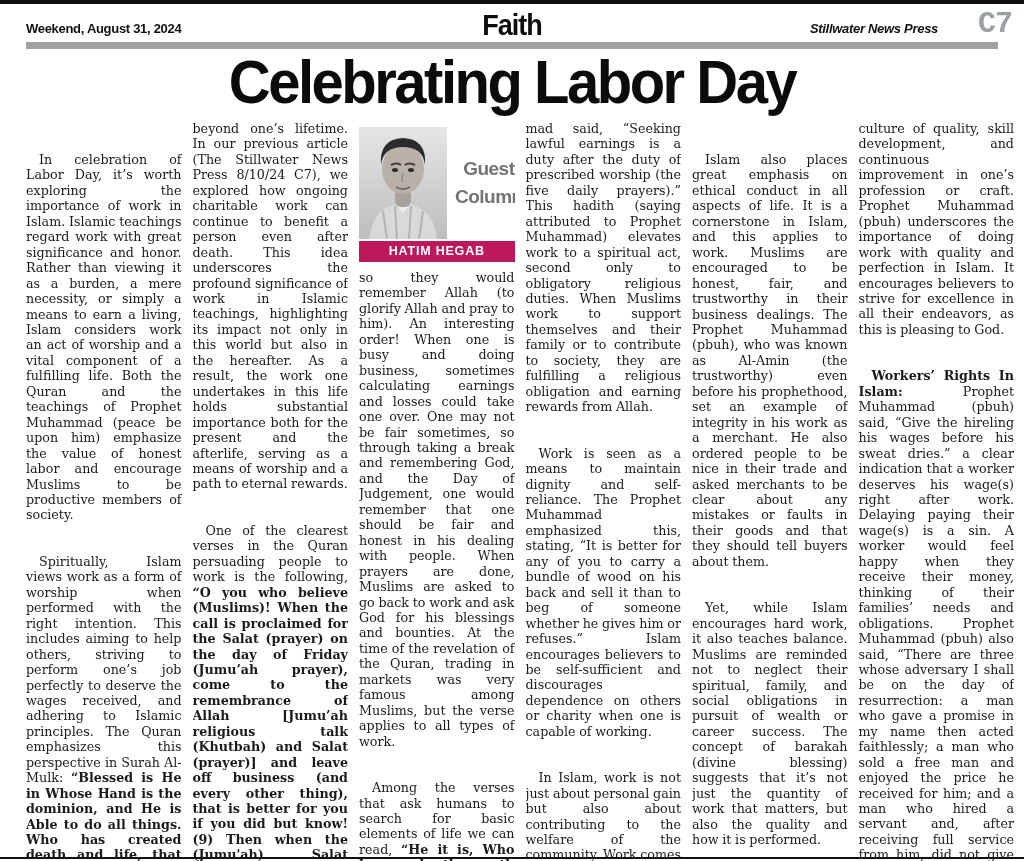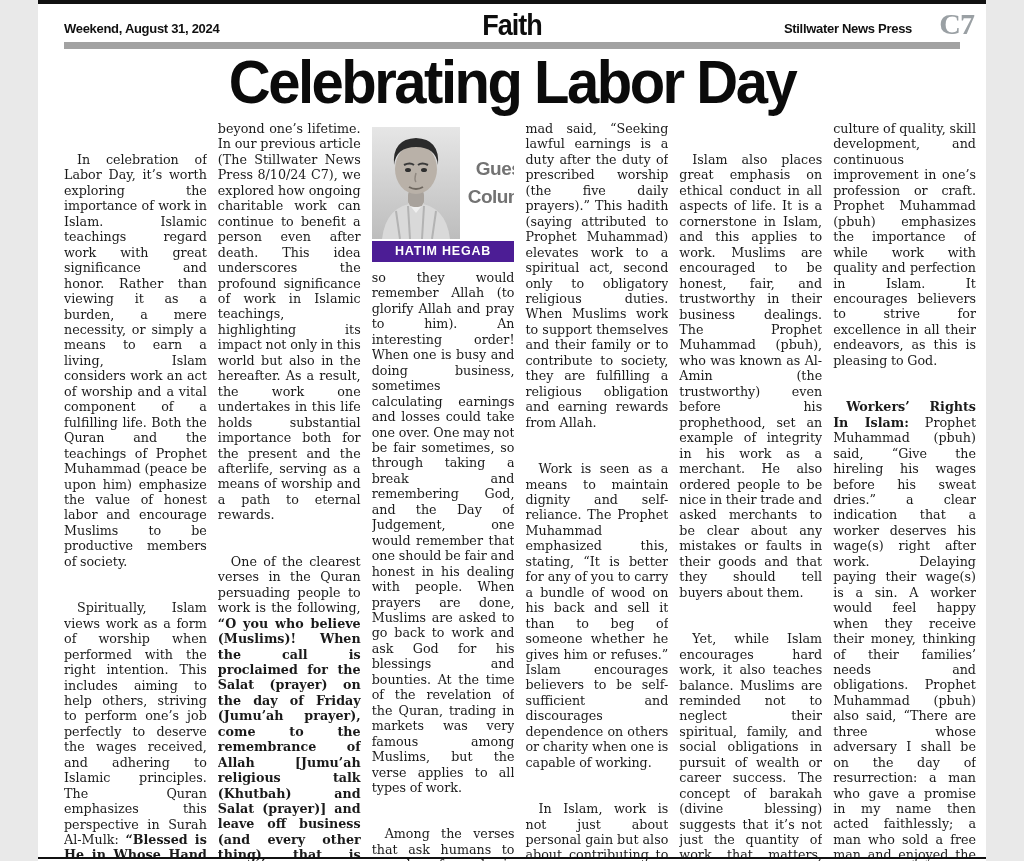--- a/index.html
+++ b/index.html
@@ -1,19 +1,19 @@
 <!DOCTYPE html>
 <html lang="en"><head>
 <meta charset="utf-8">
 <style>
   * { margin: 0; padding: 0; box-sizing: border-box; }
   html, body { background: #e9e9e9; }
   .page {
     position: relative;
-    width: 948px;
+    width: 1024px;
     height: 861px;
     margin: 0 auto;
     background: #ffffff;
     border-top: 4px solid #111;
     font-family: "DejaVu Serif", "Liberation Serif", serif;
     color: #1a1a1a;
     overflow: hidden;
   }
   
   .masthead {
@@ -37,21 +37,21 @@
     font-weight: 700;
     letter-spacing: -1px;
     color: #0d0d0d;
     transform: scaleY(1.08);
     position: absolute;
     left: 50%;
     top: 6px;
     transform: translateX(-50%) scaleY(1.1);
   }
   .mast-pagenum {
-    font-family: Liberation Serif, serif;
+    font-family: Liberation Mono, monospace;
     font-size: 30px;
     font-weight: 700;
     color: #9aa0a4;
     line-height: 0.8;
     position: absolute;
     right: 12px;
     top: 8px;
     letter-spacing: -1px;
   }
   .gray-rule {
@@ -113,21 +113,21 @@
     font-family: "Liberation Sans", sans-serif;
     font-weight: 700;
     font-size: 19px;
     line-height: 1.45;
     letter-spacing: -0.5px;
     color: #737373;
     padding: 0 8px;
   }
   .guest-caption {
     margin-top: 2px;
-    background: #4c1d95;
+    background: #be185d;
     color: #ffffff;
     font-family: "Liberation Sans", sans-serif;
     font-weight: 700;
     font-size: 12.5px;
     letter-spacing: 0.8px;
     text-align: center;
     padding: 3px 0 4px 0;
   }
   
   .bottom-rule {
@@ -138,21 +138,21 @@
   }
 </style>
 </head>
 <body>
 
 <div class="page">
 
   <div class="masthead">
     <span class="mast-date">Weekend, August 31, 2024</span>
     <span class="mast-section">Faith</span>
-    <span class="mast-paper" style="margin-right:48px;">Stillwater News Press</span>
+    <span class="mast-paper" style="margin-right:60px;font-style:italic;">Stillwater News Press</span>
     <span class="mast-pagenum">C7</span>
   </div>
 
   <div class="gray-rule"></div>
 
   <h1 class="headline">Celebrating Labor Day</h1>
 
   <div class="body-grid">
 
     <div class="col">
@@ -223,21 +223,21 @@
 
     <div class="col">
       <div class="col-text">
           <p class="indent"><span>Islam also places great emphasis on ethical conduct in all aspects of life. It is a cornerstone in Islam, and this applies to work. Muslims are encouraged to be honest, fair, and trustworthy in their business dealings. The Prophet Muhammad (pbuh), who was known as Al-Amin (the trustworthy) even before his prophethood, set an example of integrity in his work as a merchant. He also ordered people to be nice in their trade and asked merchants to be clear about any mistakes or faults in their goods and that they should tell buyers about them.</span></p>
           <p class="indent"><span>Yet, while Islam encourages hard work, it also teaches balance. Muslims are reminded not to neglect their spiritual, family, and social obligations in pursuit of wealth or career success. The concept of barakah (divine blessing) suggests that it’s not just the quantity of work that matters, but also the quality and how it is performed.</span></p>
         </div>
     </div>
 
     <div class="col">
       <div class="col-text">
-          <p><span>culture of quality, skill development, and continuous improvement in one’s profession or craft. Prophet Muhammad (pbuh) emphasizes the importance of while work with quality and perfection in Islam. It encourages believers to strive for excellence in all their endeavors, as this is pleasing to God.</span></p>
+          <p><span>culture of quality, skill development, and continuous improvement in one’s profession or craft. Prophet Muhammad (pbuh) underscores the importance of doing work with quality and perfection in Islam. It encourages believers to strive for excellence in all their endeavors, as this is pleasing to God.</span></p>
           <p class="indent"><span class="b">Workers’ Rights In Islam:</span><span> Prophet Muhammad (pbuh) said, “Give the hireling his wages before his sweat dries.” a clear indication that a worker deserves his wage(s) right after work. Delaying paying their wage(s) is a sin. A worker would feel happy when they receive their money, thinking of their families’ needs and obligations. Prophet Muhammad (pbuh) also said, “There are three whose adversary I shall be on the day of resurrection: a man who gave a promise in my name then acted faithlessly; a man who sold a free man and enjoyed the price he received for him; and a man who hired a servant and, after receiving full service from him, did not give him his wages.”</span></p>
           <p class="indent"><span class="b">Celebrating:</span><span> In Islam, work is not merely an economic activity but a comprehensive concept that encompasses spiritual growth, personal development, and social responsibility. Muslims see their daily labor as acts of worship.</span></p>
         </div>
     </div>
 
   </div>
 
   <div class="bottom-rule"></div>
 </div>
 

